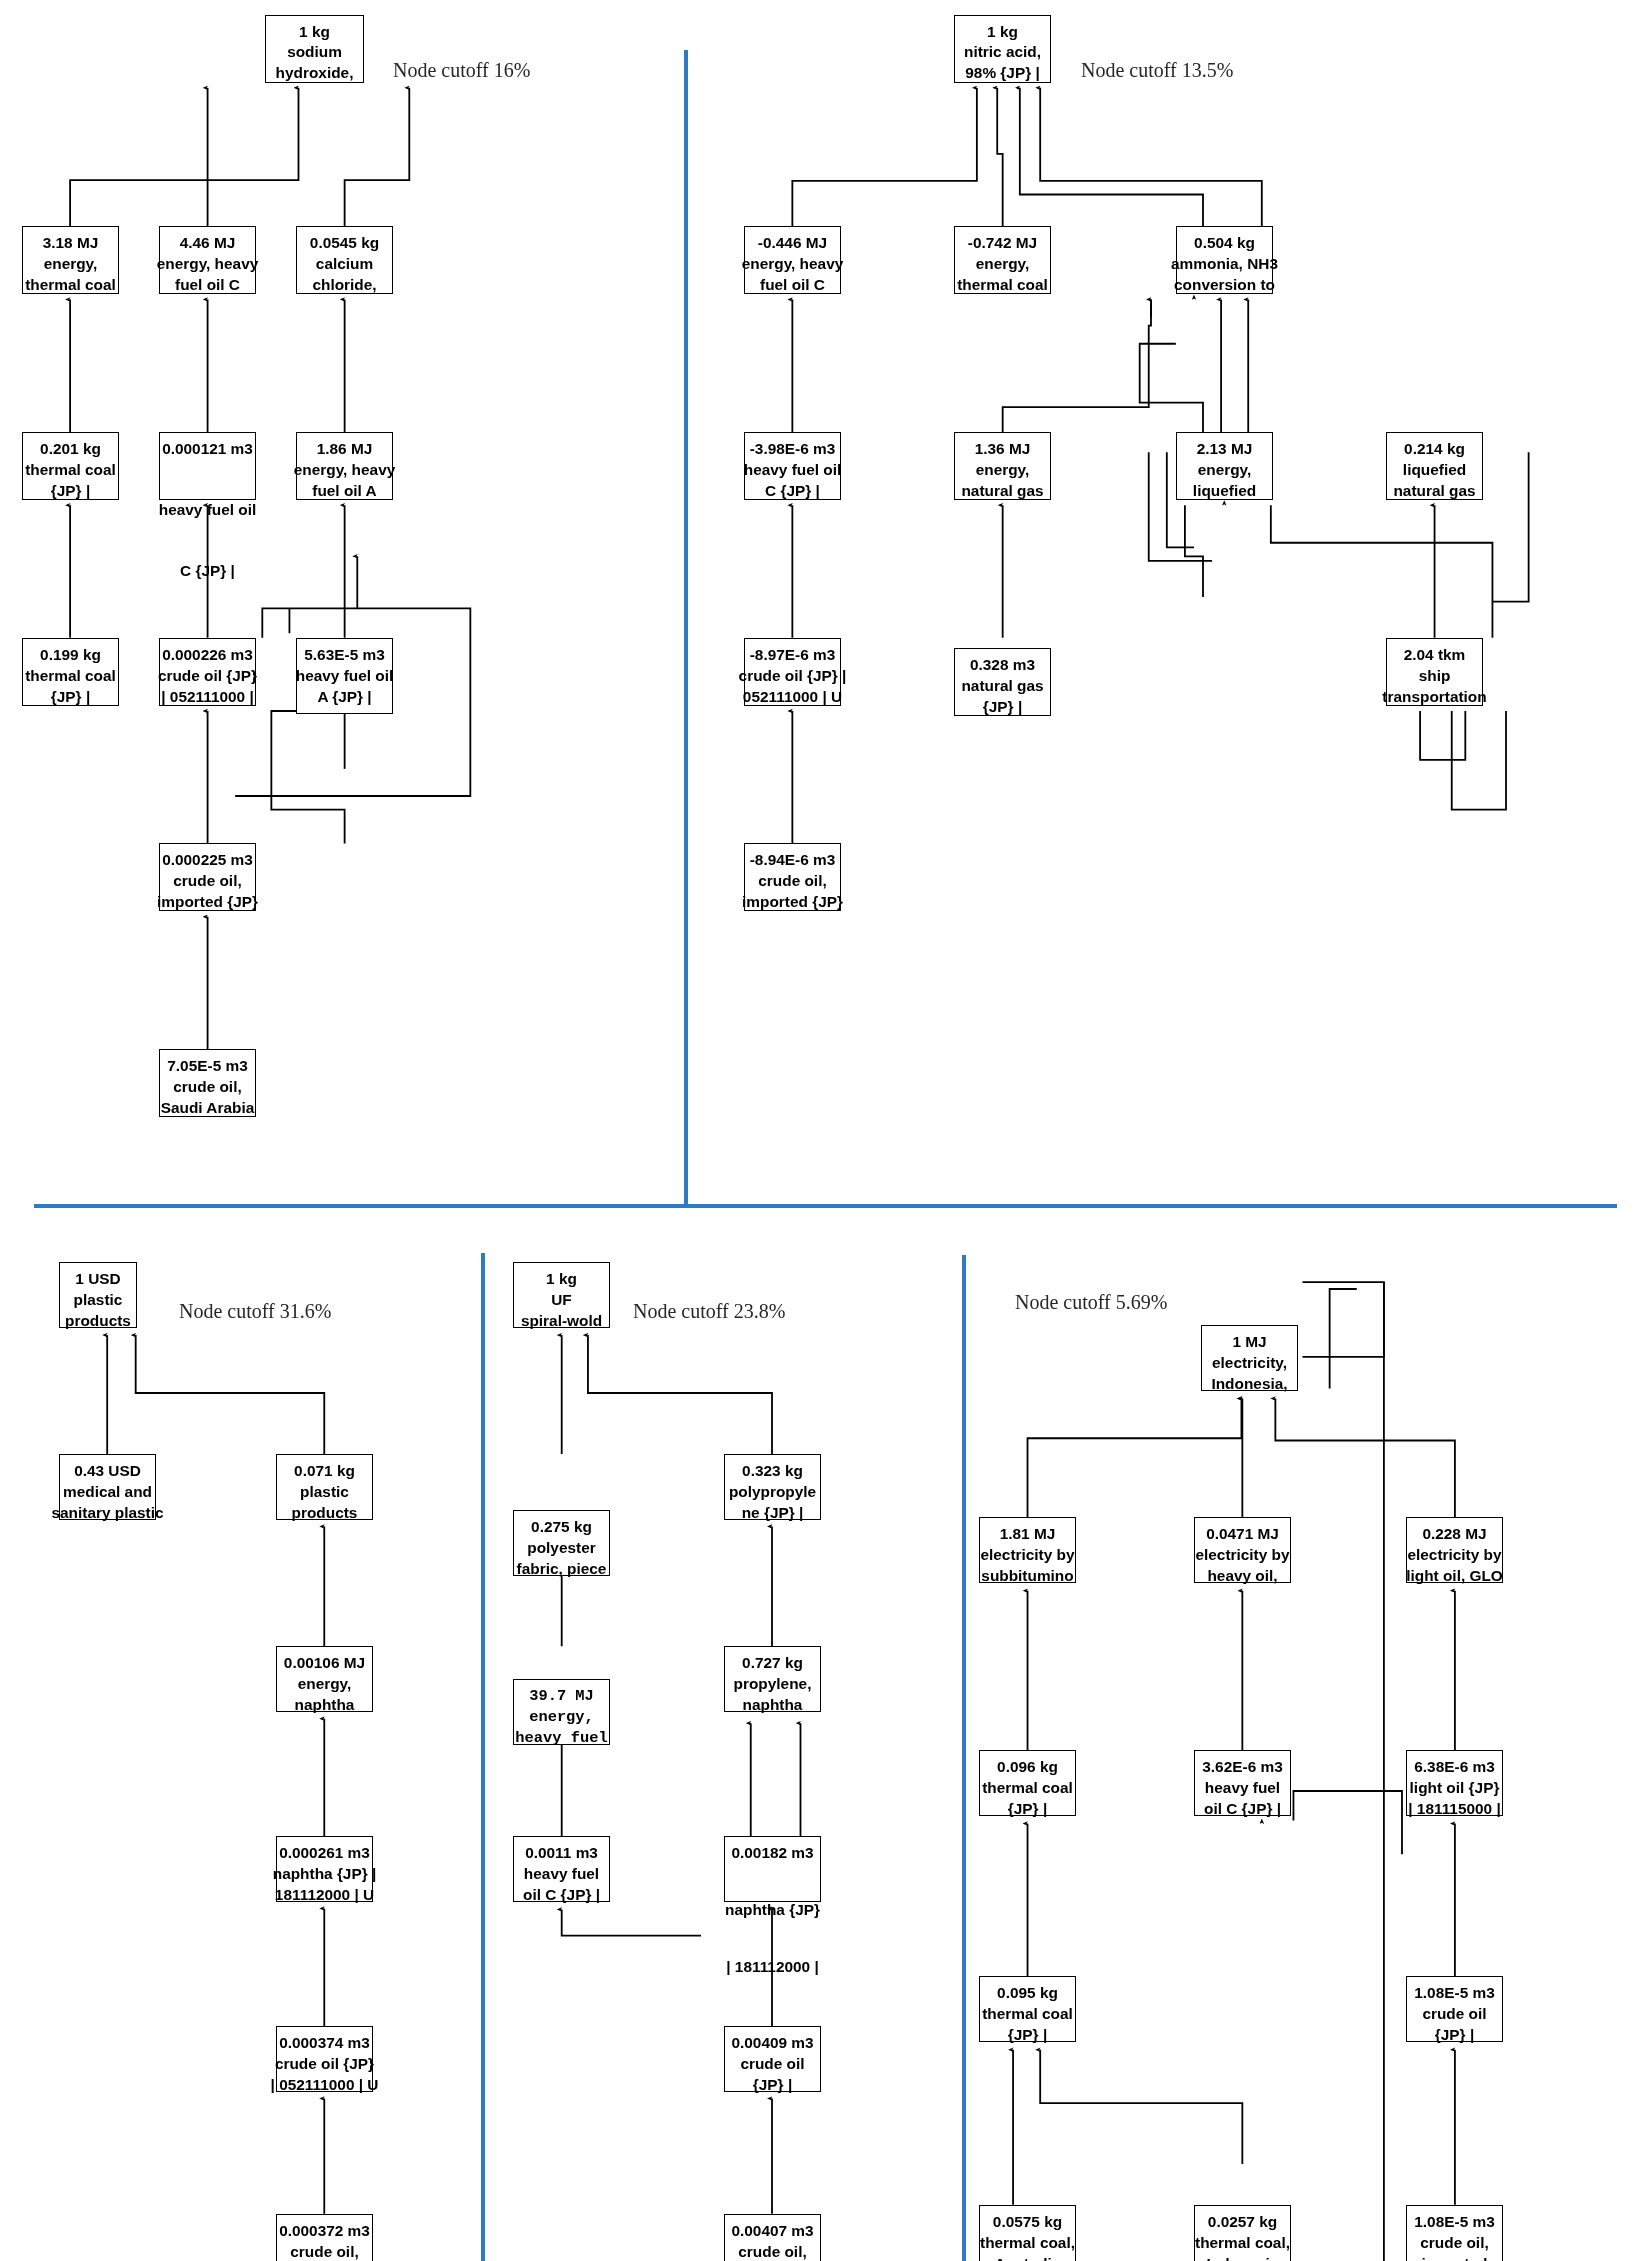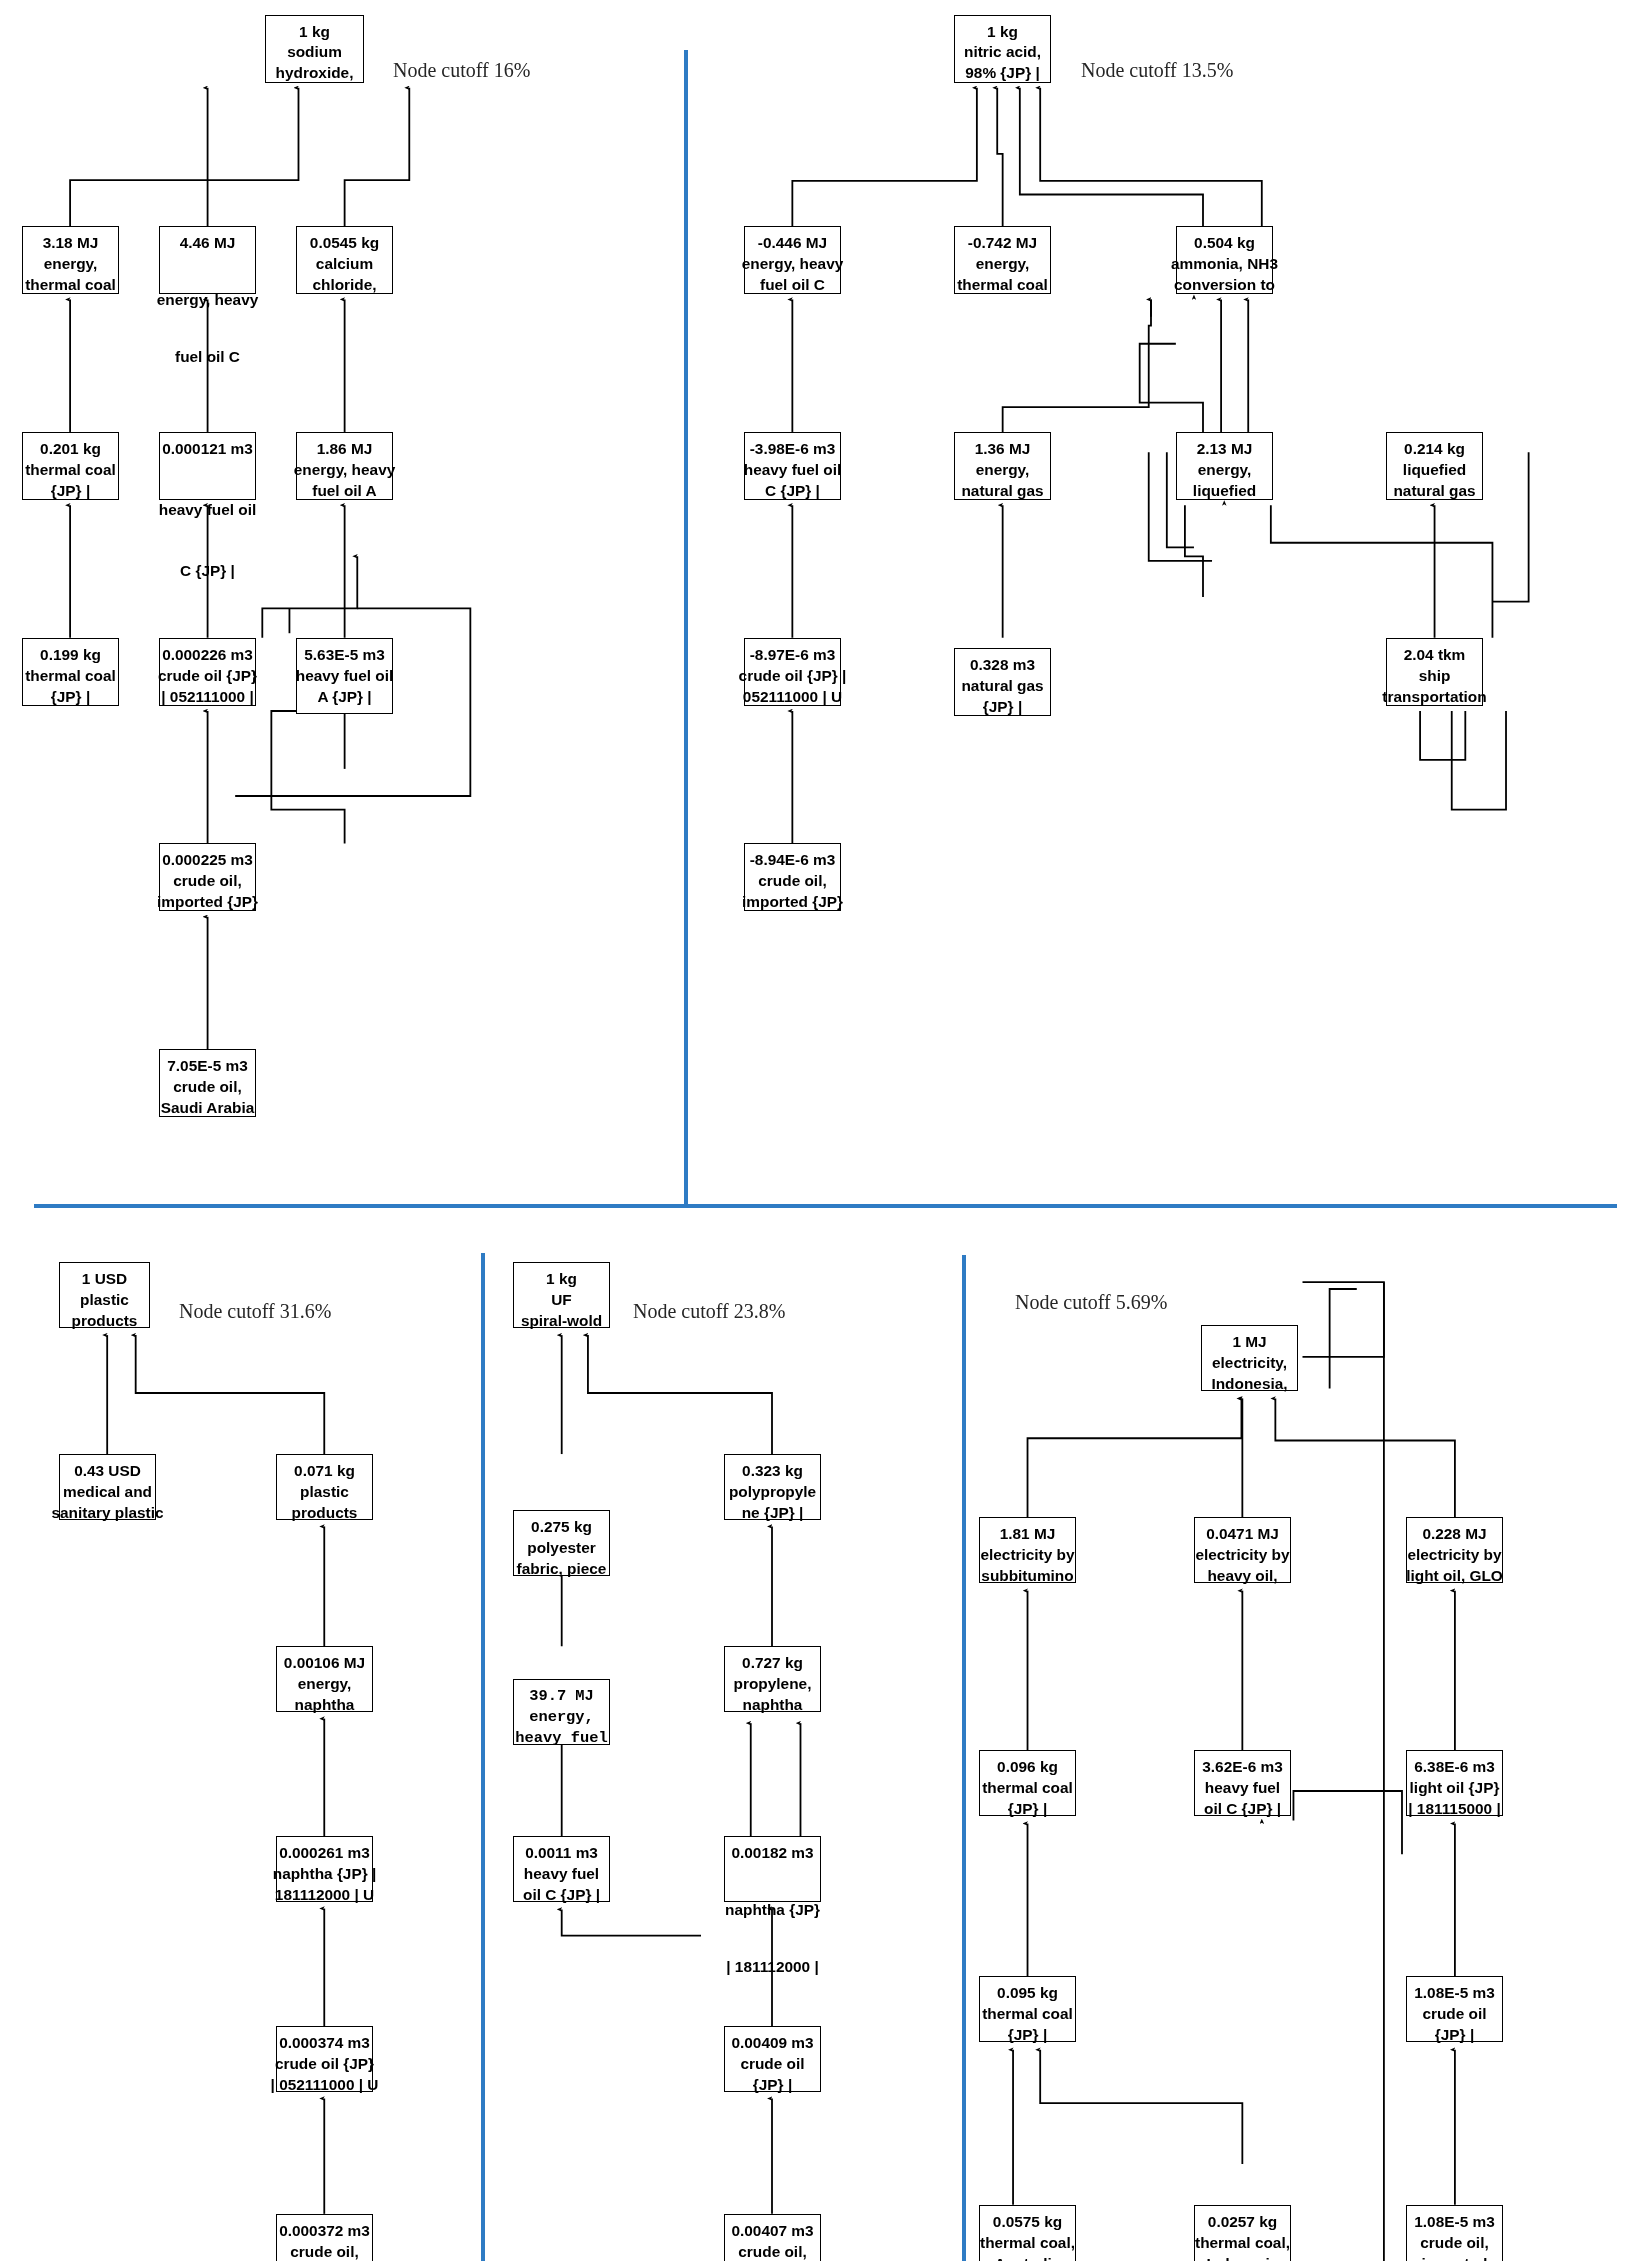--- a/index.html
+++ b/index.html
@@ -185,21 +185,21 @@
       <div class="node" style="left: 265px; top: 14.5px; width: 99px; height: 68px;">
         <span>1 kg</span>
         <span>sodium</span>
         <span>hydroxide,</span>
       </div>
       <div class="node" style="left: 22px; top: 226px; width: 97px; height: 68px;">
         <span>3.18 MJ</span>
         <span>energy,</span>
         <span>thermal coal</span>
       </div>
-      <div class="node" style="left: 159px; top: 226px; width: 97px; height: 68px; gap: 36px;">
+      <div class="node" style="left: 159px; top: 226px; width: 97px; height: 68px;">
         <span>4.46 MJ</span>
         <span>energy, heavy</span>
         <span>fuel oil C</span>
       </div>
       <div class="node" style="left: 296px; top: 226px; width: 97px; height: 68px;">
         <span>0.0545 kg</span>
         <span>calcium</span>
         <span>chloride,</span>
       </div>
       <div class="node" style="left: 22px; top: 432px; width: 97px; height: 68px;">
@@ -295,21 +295,21 @@
       <div class="node" style="left: 1386px; top: 638px; width: 97px; height: 68px;">
         <span>2.04 tkm</span>
         <span>ship</span>
         <span>transportation</span>
       </div>
       <div class="node" style="left: 744px; top: 843px; width: 97px; height: 68px;">
         <span>-8.94E-6 m3</span>
         <span>crude oil,</span>
         <span>imported {JP}</span>
       </div>
-      <div class="node" style="left: 59px; top: 1262px; width: 91px; height: 66px;">
+      <div class="node" style="left: 59px; top: 1262px; width: 78px; height: 66px;">
         <span>1 USD</span>
         <span>plastic</span>
         <span>products</span>
       </div>
       <div class="node" style="left: 59px; top: 1454px; width: 97px; height: 66px;">
         <span>0.43 USD</span>
         <span>medical and</span>
         <span>sanitary plastic</span>
       </div>
       <div class="node" style="left: 276px; top: 1454px; width: 97px; height: 66px;">

